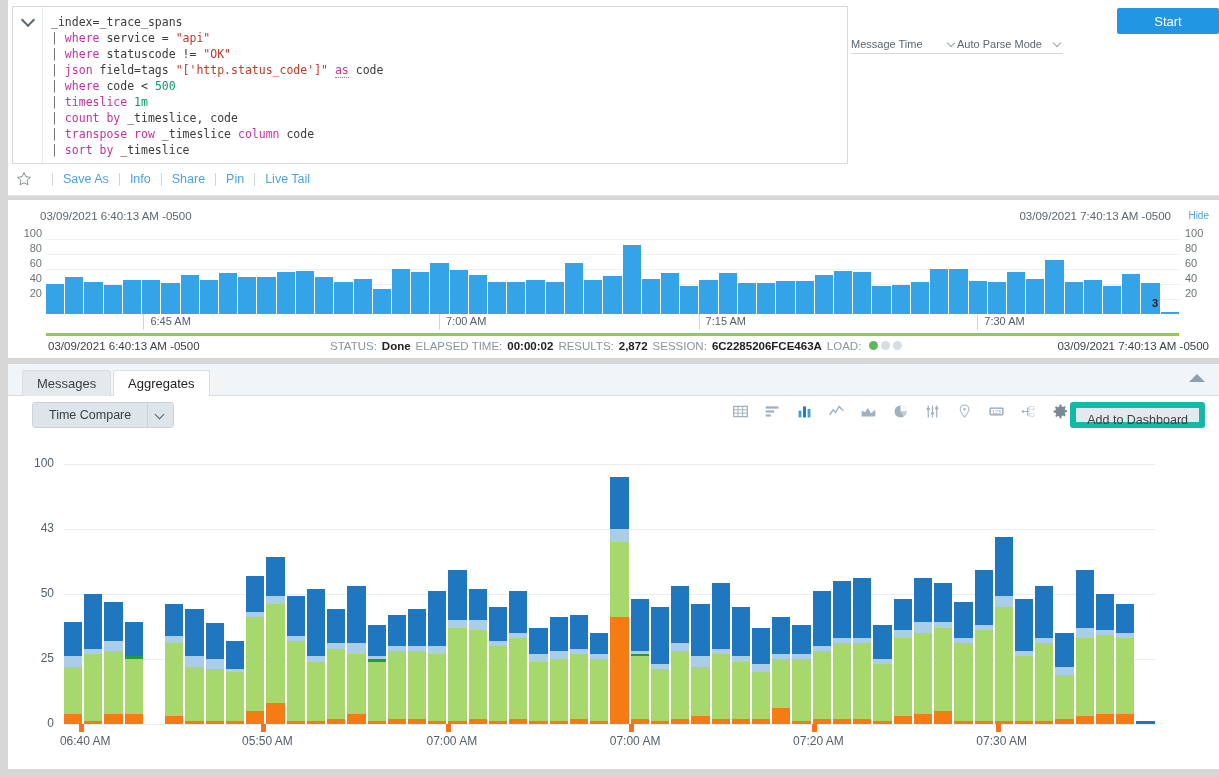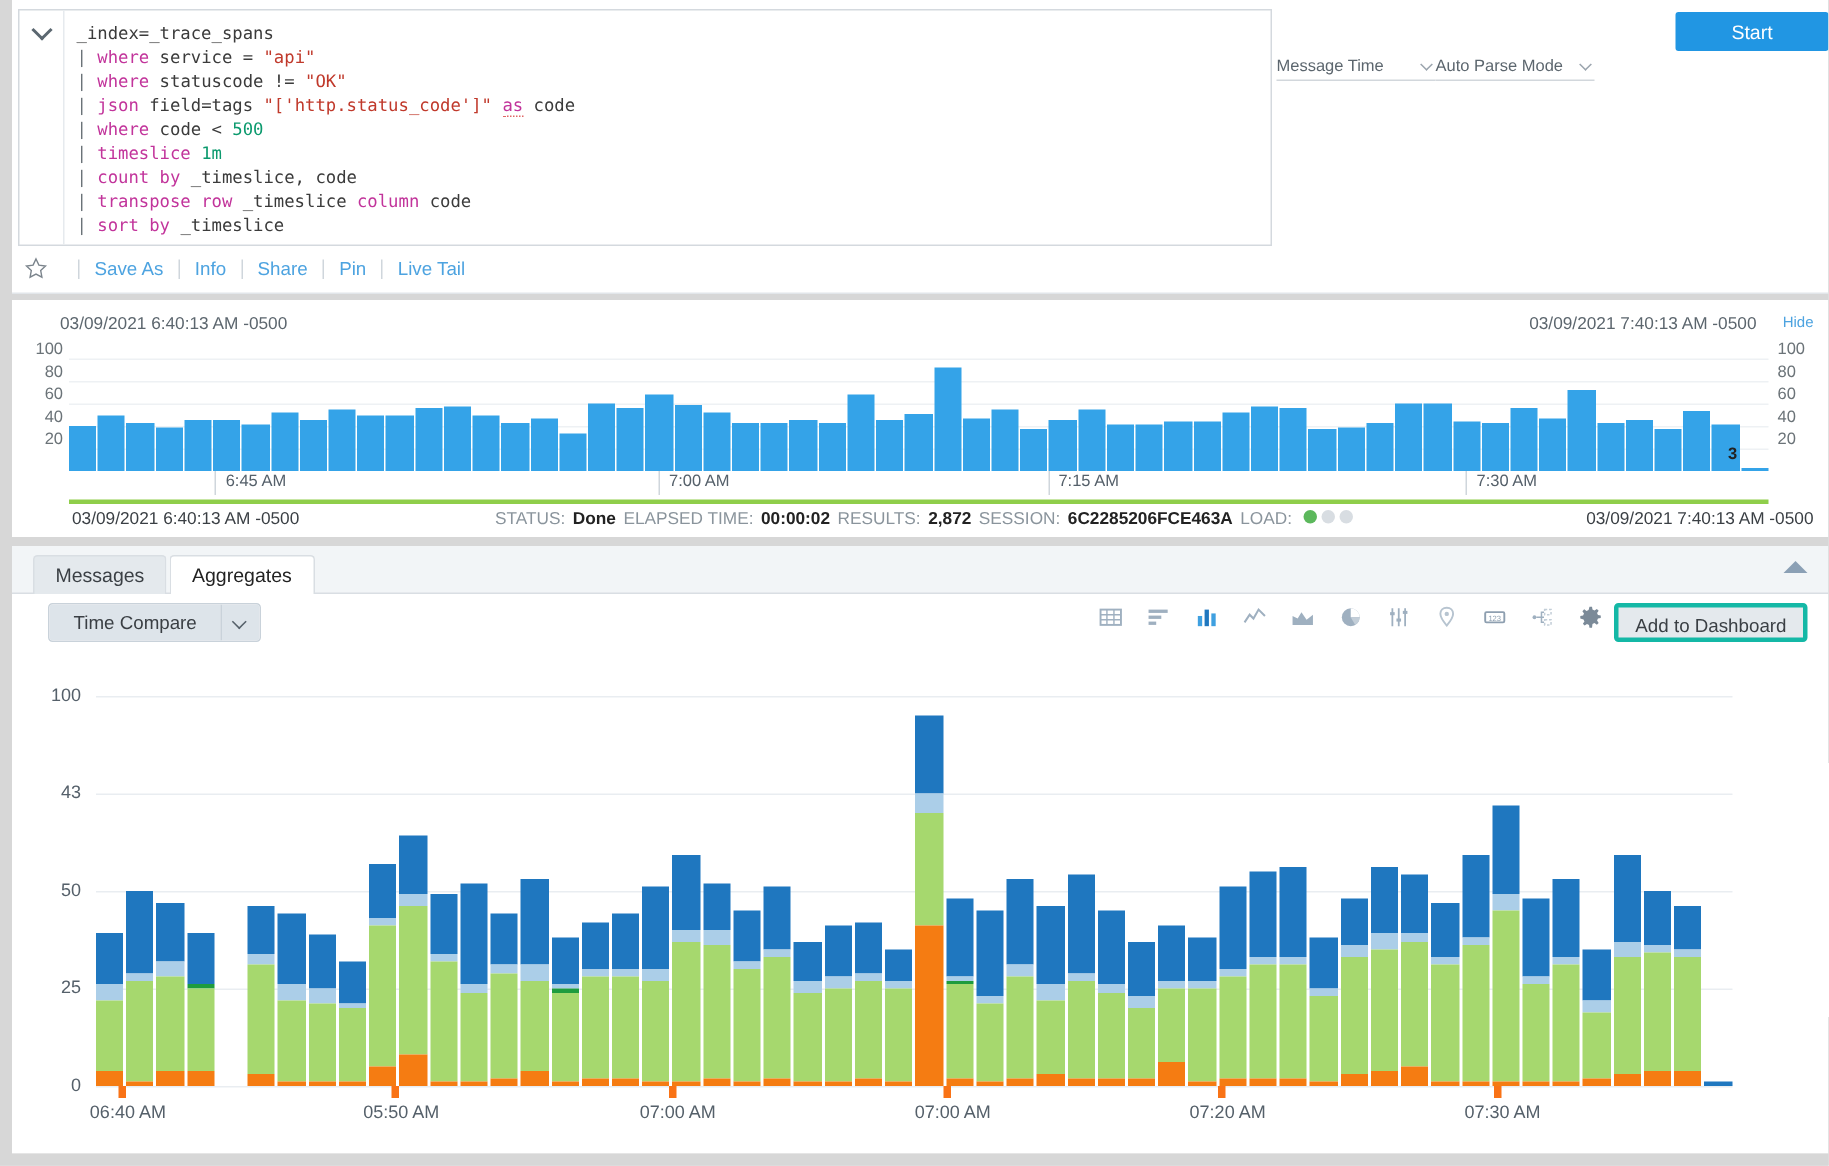--- a/index.html
+++ b/index.html
@@ -211,21 +211,21 @@
     cursor: pointer;
   }
   .tc-arrow .mini-chev::before { border-color: #55606a; width: 6px; height: 6px; }
   .viz-icons {
     position: absolute; right: 150px; top: 7px;
     display: flex; align-items: center; gap: 15px;
   }
   .viz-ic { width: 17px; height: 17px; cursor: pointer; opacity: 1; }
   .add-dash {
     position: absolute; right: 14px; top: 6px;
-    background: #e4e9ed; border: 3px solid #14b8a6; border-radius: 3px;
+    background: #e4e9ed; border: 6px solid #14b8a6; border-radius: 3px;
     font-size: 12.5px; color: #3a3f44; padding: 0 11px; height: 26px;
     line-height: 24px; cursor: pointer;
   }
   .chart-area {
     position: absolute; left: 0; top: 72px; width: 100%; height: 333px;
     background: #fff;
   }
   .ca-plot {
     position: absolute; left: 56px; top: 12px; right: 64px; height: 276px;
   }

